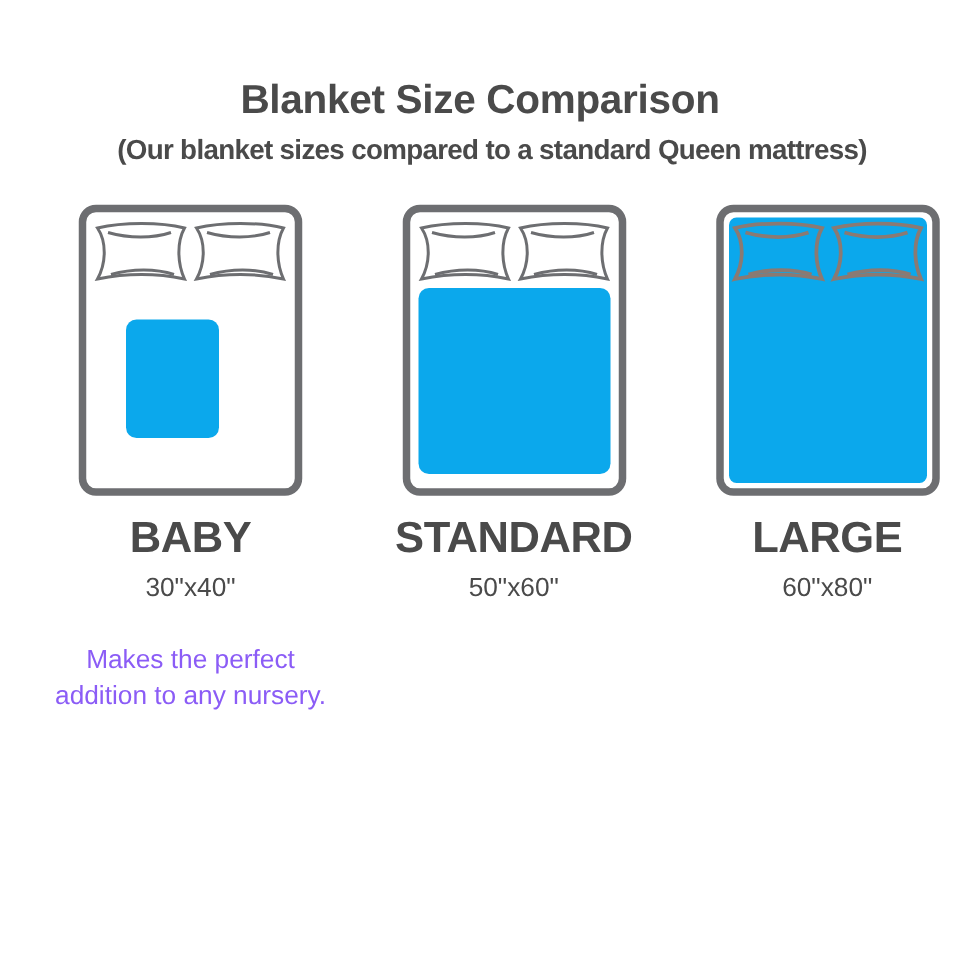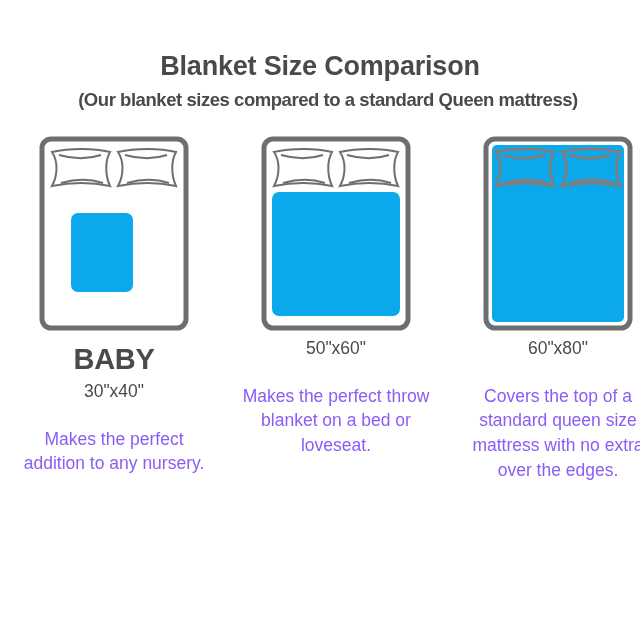--- a/index.html
+++ b/index.html
@@ -135,22 +135,22 @@
           </g>
           <g>
             <path d="M79 16 C 96 12, 121 12, 137 16 C 132 25, 132 39, 137 50
                      C 118 46, 99 46, 79 50 C 85 39, 85 25, 79 16 Z" fill="#ffffff" stroke="#6D6E71" stroke-width="2"></path>
             <path d="M86 19 C 100 23, 116 23, 128 19" fill="none" stroke="#6D6E71" stroke-width="2"></path>
             <path d="M88 47 C 102 43, 118 43, 130 47" fill="none" stroke="#6D6E71" stroke-width="2"></path>
           </g>
           <rect x="11" y="56" width="128" height="124" rx="7" ry="7" fill="#0BA8EC"></rect>
         </svg>
       </div>
+      <div class="size-name">STANDARD</div>
       <div class="size-dims">50"x60"</div>
-      <div class="desc">Makes the perfect throw blanket on a bed or loveseat.</div>
     </div>
 
     <div class="column">
       <div class="bed-wrap">
         <svg class="bed-svg" width="150" height="195" viewBox="0 0 150 195" xmlns="http://www.w3.org/2000/svg">
           <rect x="3" y="3" width="144" height="189" rx="9" ry="9" fill="#ffffff" stroke="#6D6E71" stroke-width="5"></rect>
           <rect x="9" y="9" width="132" height="177" rx="5" ry="5" fill="#0BA8EC"></rect>
           <g>
             <path d="M13 16 C 30 12, 55 12, 71 16 C 66 25, 66 39, 71 50
                      C 52 46, 33 46, 13 50 C 19 39, 19 25, 13 16 Z" fill="none" stroke="#8A7A73" stroke-width="2.5"></path>
@@ -158,18 +158,18 @@
             <path d="M22 47 C 36 43, 52 43, 64 47" fill="none" stroke="#8A7A73" stroke-width="2.5"></path>
           </g>
           <g>
             <path d="M79 16 C 96 12, 121 12, 137 16 C 132 25, 132 39, 137 50
                      C 118 46, 99 46, 79 50 C 85 39, 85 25, 79 16 Z" fill="none" stroke="#8A7A73" stroke-width="2.5"></path>
             <path d="M86 19 C 100 23, 116 23, 128 19" fill="none" stroke="#8A7A73" stroke-width="2.5"></path>
             <path d="M88 47 C 102 43, 118 43, 130 47" fill="none" stroke="#8A7A73" stroke-width="2.5"></path>
           </g>
         </svg>
       </div>
+      <div class="size-name">LARGE</div>
       <div class="size-dims">60"x80"</div>
-      <div class="desc">Covers the top of a standard queen size mattress with no extra over the edges.</div>
     </div>
 
   </div>
 </div>
 
 </body></html>

